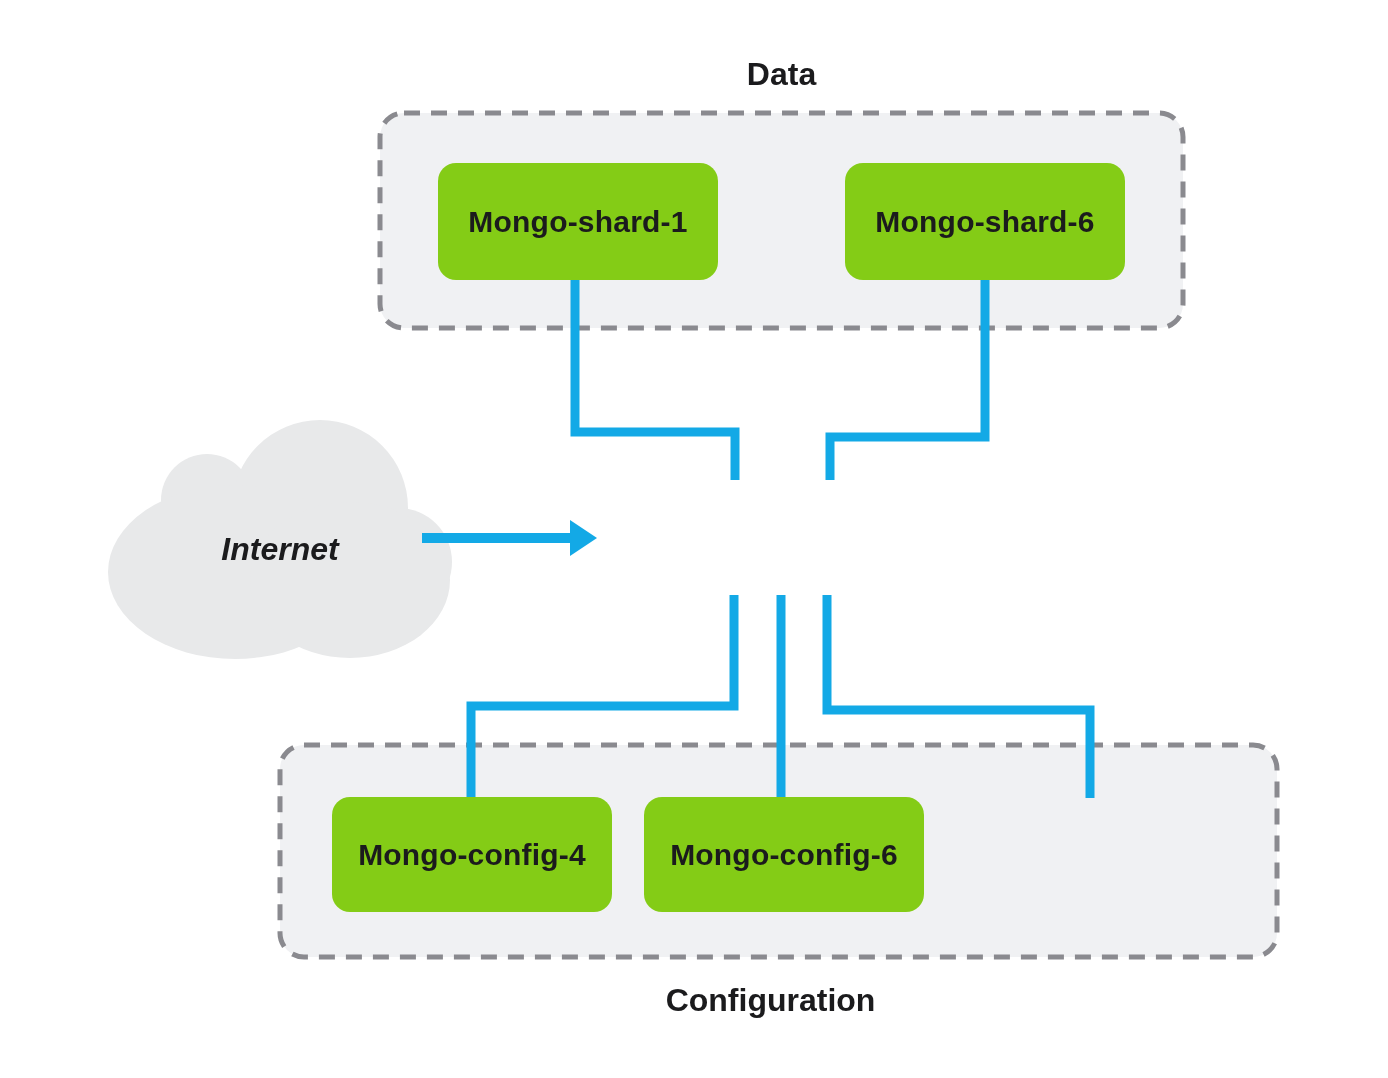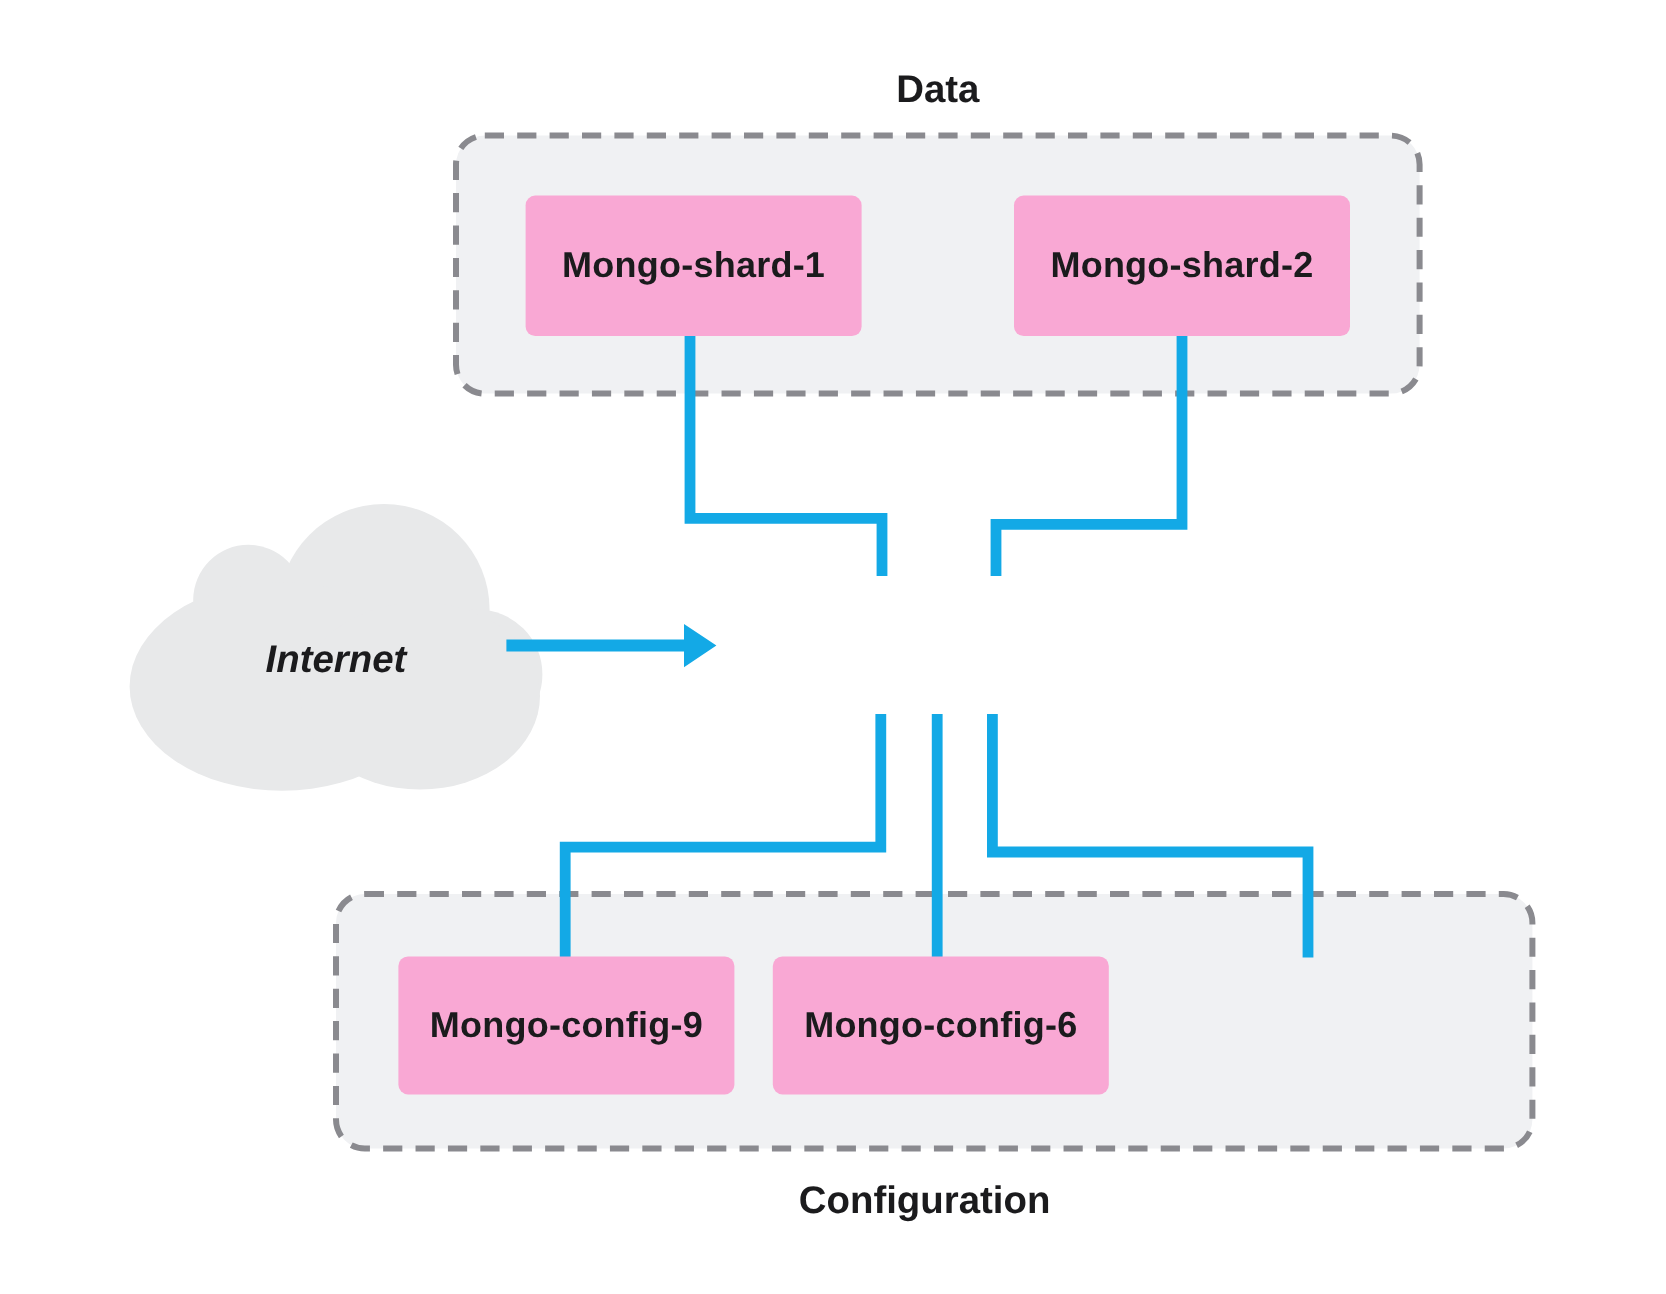--- a/index.html
+++ b/index.html
@@ -11,22 +11,22 @@
     background: #ffffff;
     font-family: "Liberation Sans", "DejaVu Sans", sans-serif;
     padding-left: 10px;
   }
   svg.layer { position: absolute; left: 0; top: 0; }
   .node {
     position: absolute;
     display: flex;
     align-items: center;
     justify-content: center;
-    background: #f9a8d4;
-    border-radius: 8px;
+    background: #84cc16;
+    border-radius: 18px;
     font-size: 30px;
     font-weight: 700;
     color: #1b1b1d;
     letter-spacing: 0.2px;
     white-space: nowrap;
   }
   .section-label {
     position: absolute;
     text-align: center;
     font-size: 32px;
@@ -72,21 +72,21 @@
   </svg>
 
   <div class="section-label" id="label-data">Data</div>
 
   <div class="section-label" id="label-config">Configuration</div>
 
   <div class="section-label" id="label-internet">Internet</div>
 
   <div class="node" id="node-shard1">Mongo-shard-1</div>
 
-  <div class="node" id="node-shard2">Mongo-shard-2</div>
+  <div class="node" id="node-shard2">Mongo-shard-6</div>
 
 
-  <div class="node" id="node-config1">Mongo-config-9</div>
+  <div class="node" id="node-config1">Mongo-config-4</div>
 
   <div class="node" id="node-config2">Mongo-config-6</div>
 
 
 </div>
 
 </body></html>

